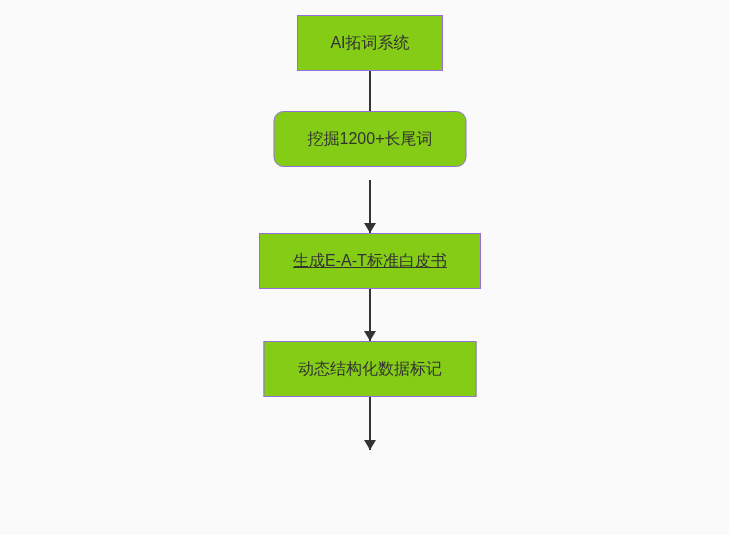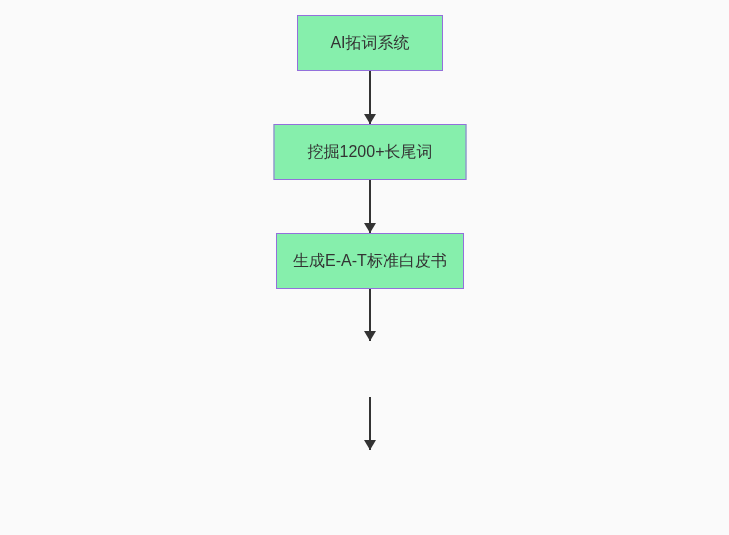--- a/index.html
+++ b/index.html
@@ -16,33 +16,33 @@
   .canvas {
     position: relative;
     width: 729px;
     height: 535px;
   }
   .node {
     position: absolute;
     left: 370px;
     transform: translateX(-50%);
     height: 56px;
-    background: #86efac;
+    background: #84cc16;
     border: 1px solid #9370DB;
     box-sizing: border-box;
     display: flex;
     align-items: center;
     justify-content: center;
     font-size: 16px;
     color: #333333;
     white-space: nowrap;
   }
   .node-1 { top: 15px;  width: 146px; }
-  .node-2 { top: 124px; width: 193px; }
-  .node-3 { top: 233px; width: 188px; }
+  .node-2 { top: 111px; width: 193px; border-radius: 10px; }
+  .node-3 { top: 233px; width: 222px; text-decoration: underline; }
   .node-4 { top: 341px; width: 213px; }
   .node-5 { top: 450px; width: 235px; }
 
   .edge {
     position: absolute;
     left: 370px;
     transform: translateX(-50%);
     width: 2px;
     background: #333333;
   }
@@ -79,17 +79,20 @@
   </div>
 
   <div class="edge edge-2"></div>
 
   <div class="node node-3">
     <span>生成E-A-T标准白皮书</span>
   </div>
 
   <div class="edge edge-3"></div>
 
+  <div class="node node-4">
+    <span>动态结构化数据标记</span>
+  </div>
 
   <div class="edge edge-4"></div>
 
 
 </div>
 
 </body></html>

